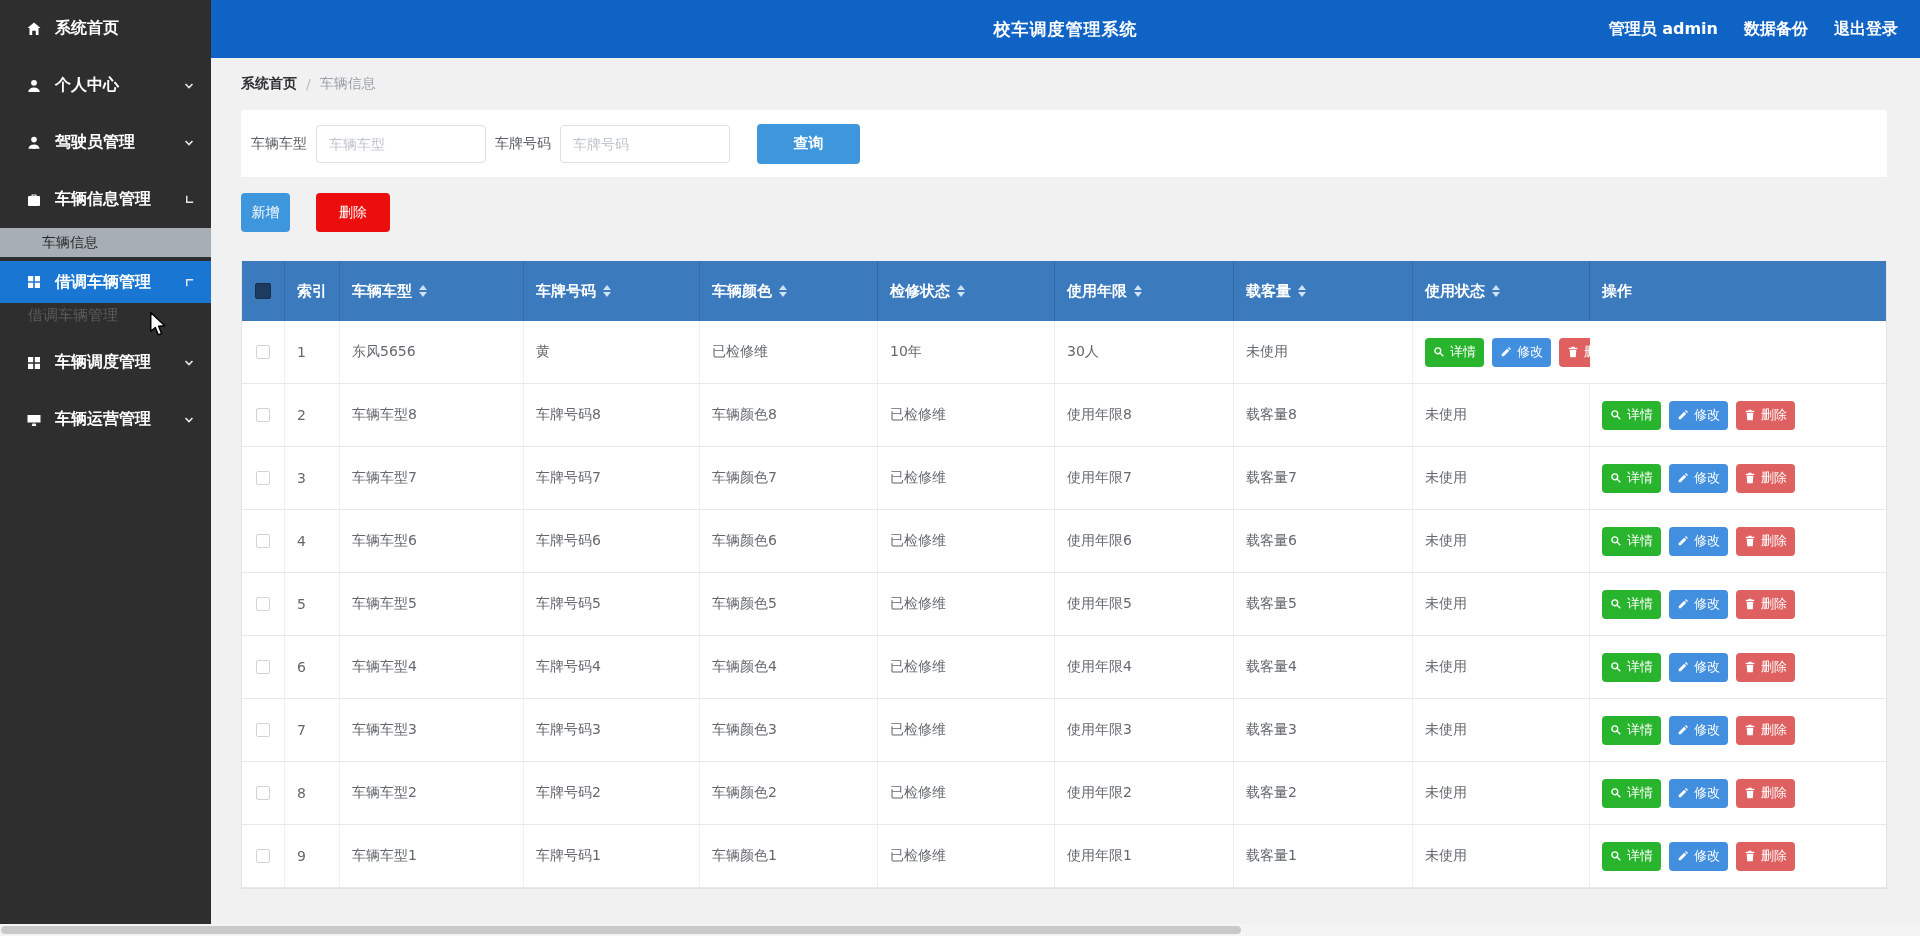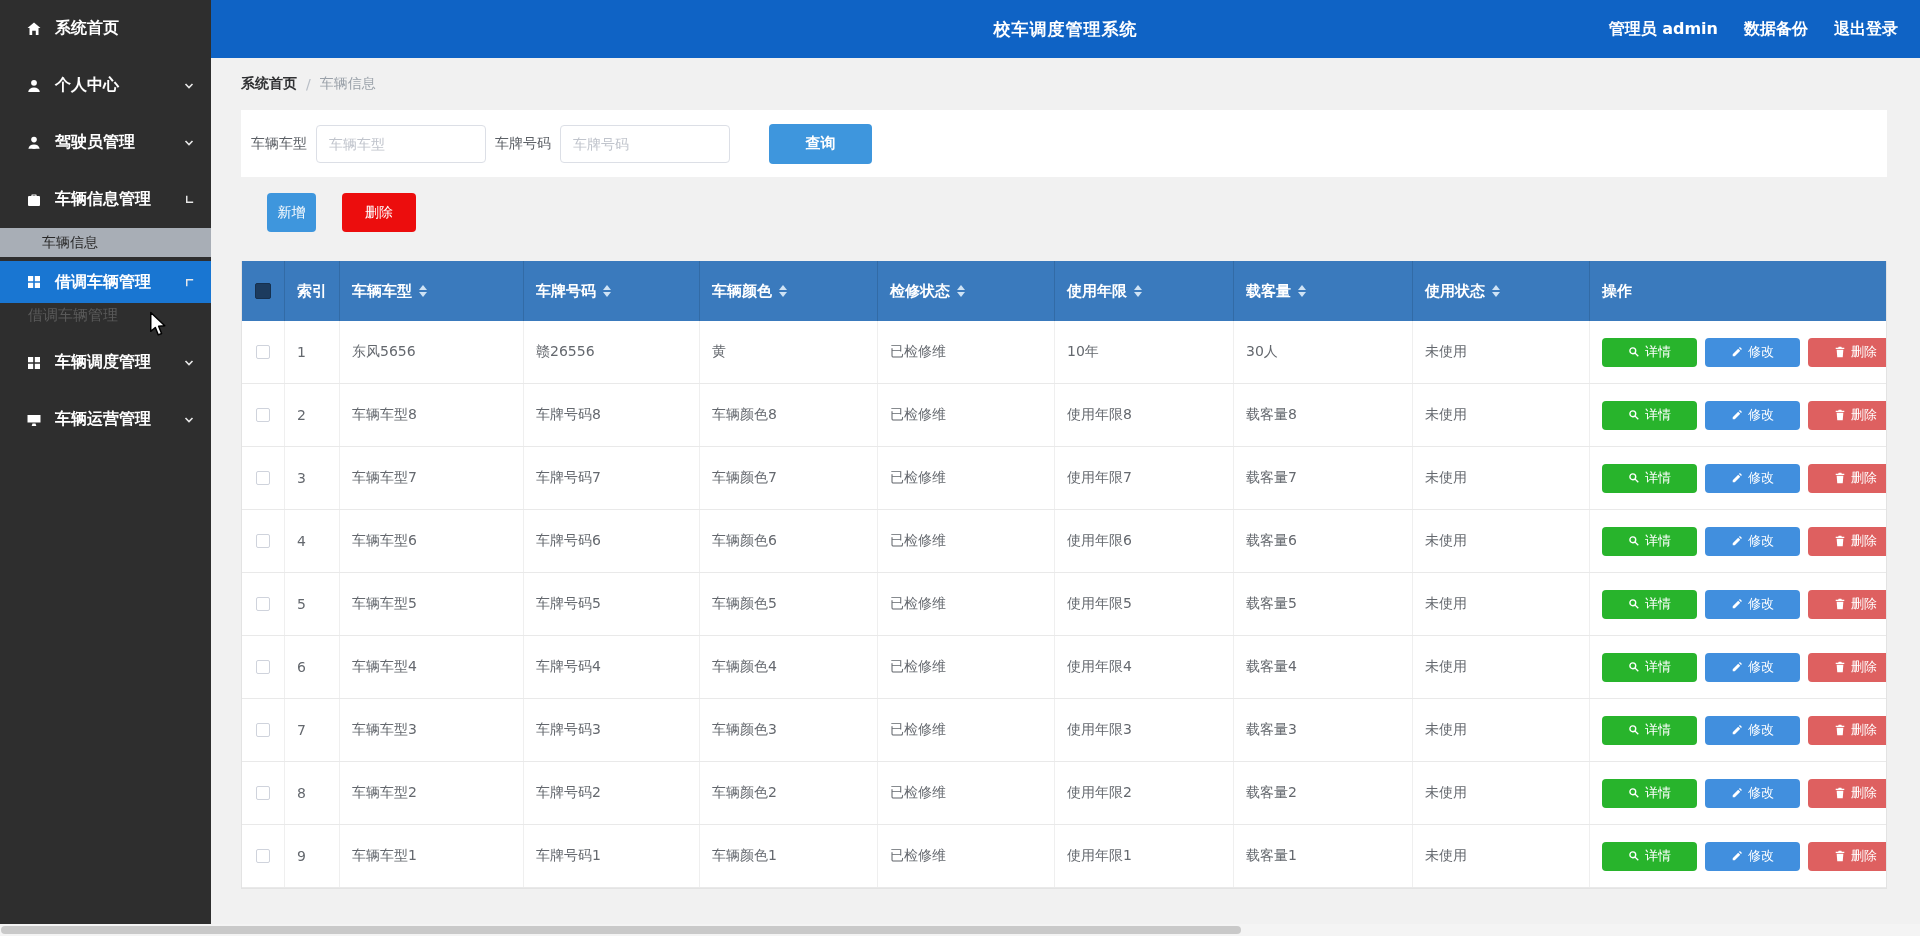--- a/index.html
+++ b/index.html
@@ -61,25 +61,25 @@
   .filter-panel label { font-size: 14px; color: #5c6066; margin-right: 9px; }
   .filter-panel input {
     width: 170px; height: 38px; border: 1px solid #dcdfe6; border-radius: 4px;
     padding: 0 12px; font-size: 14px; color: #333; outline: none; margin-right: 9px;
     font-family: inherit; background: #fff;
   }
   .filter-panel input::placeholder { color: #c0c4cc; }
   .btn { border: none; border-radius: 4px; color: #fff; cursor: pointer; font-family: inherit; }
   .btn-primary { background: #3e96dd; }
   .btn-danger { background: #ec0d0d; }
-  .btn-query { margin-left: 30px; width: 103px; height: 40px; font-size: 15px; font-weight: 600; }
+  .btn-query { margin-left: 18px; width: 103px; height: 40px; font-size: 15px; font-weight: 600; }
 
   
   .action-row { margin-top: 16px; display: flex; gap: 26px; }
-  .btn-add { width: 49px; height: 39px; font-size: 14px; margin-left: 26px; }
+  .btn-add { width: 49px; height: 39px; font-size: 14px; }
   .btn-delete { width: 74px; height: 39px; font-size: 14px; }
 
   
   .table { margin-top: 29px; background: #0369a1; border: 1px solid #e3e3e3; border-top: none; width: 1646px; }
   .thead, .trow {
     display: grid;
     grid-template-columns: 43px 55px 184px 176px 178px 177px 179px 179px 177px minmax(0,1fr);
   }
   .thead { background: #3a7abd; height: 60px; }
   .th {
@@ -100,21 +100,21 @@
     display: flex; align-items: center; padding-left: 12px;
     font-size: 14px; color: #64686e; border-right: 1px solid #efefef; overflow: hidden;
   }
   .td:last-child { border-right: none; }
   .td-check { justify-content: center; padding-left: 0; }
   .cb-row { width: 14px; height: 14px; border: 1px solid #cfd3dc; border-radius: 2px; background: #fff; cursor: pointer; }
 
   .row-actions { display: flex; align-items: center; gap: 8px; }
   .row-btn {
     display: inline-flex; align-items: center; gap: 5px;
-    height: 29px; padding: 0 26px; border: none; border-radius: 4px;
+    height: 29px; padding: 0 8px; border: none; border-radius: 4px;
     color: #fff; font-size: 13px; cursor: pointer; font-family: inherit; white-space: nowrap;
   }
   .btn-icon { display: flex; }
   .btn-icon svg { display: block; }
   .btn-detail { background: #28b42c; }
   .btn-edit { background: #418fde; }
   .btn-del { background: #de6060; }
 
   
   .hscrollbar { position: absolute; left: 0; bottom: 0; width: 1920px; height: 12px; background: #f4f4f4; }
@@ -321,23 +321,20 @@
             <div class="td td-check">
               <span class="cb-row"></span>
             </div>
             <div class="td">
               <span>1</span>
             </div>
             <div class="td">
               <span>东风5656</span>
             </div>
             <div class="td">
-              <span>赣26556</span>
-            </div>
-            <div class="td">
               <span>黄</span>
             </div>
             <div class="td">
               <span>已检修维</span>
             </div>
             <div class="td">
               <span>10年</span>
             </div>
             <div class="td">
               <span>30人</span>

